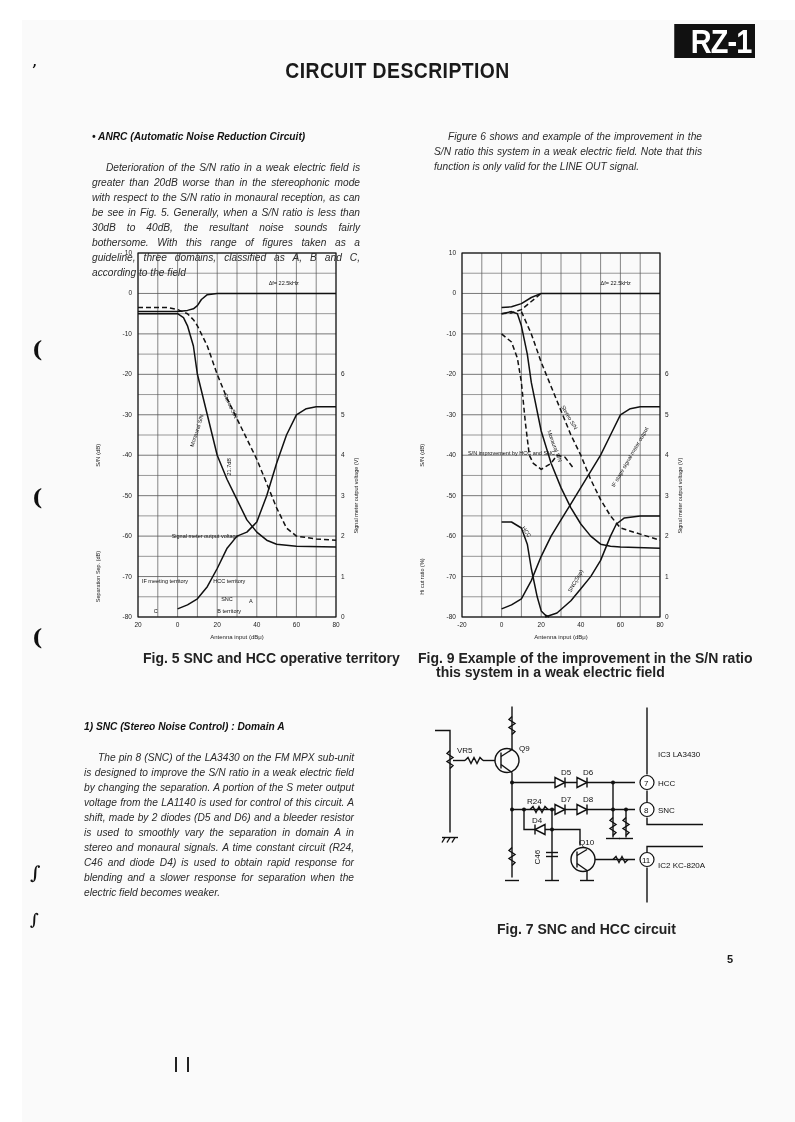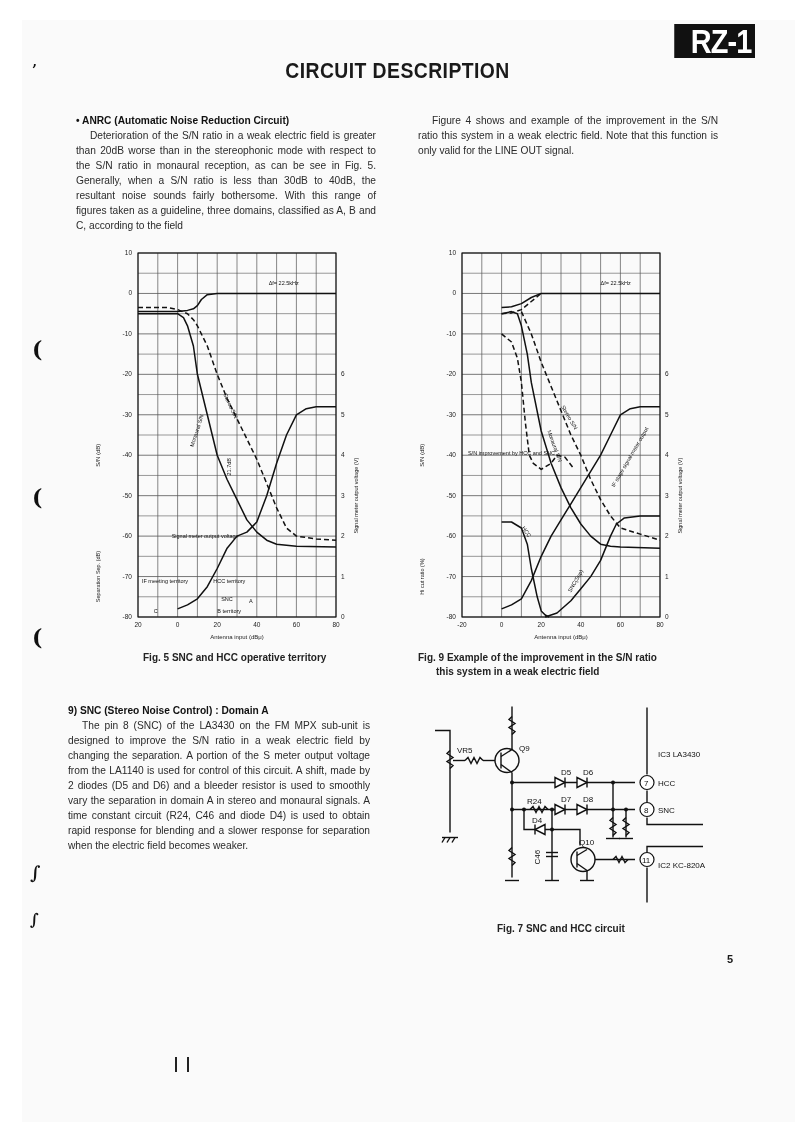--- a/index.html
+++ b/index.html
@@ -6,24 +6,24 @@
   body { width: 795px; height: 1122px; background: #ffffff; position: relative; overflow: hidden;
          font-family: "Liberation Sans", sans-serif; color: #1a1a1a; }
   .page { position: absolute; left: 22px; top: 20px; width: 773px; height: 1102px; background: #fafafa; }
   .badge { position: absolute; left: 660px; top: 24px; width: 95px; height: 34px; background: #111;
            color: #fff; font-family: "Liberation Sans", sans-serif; font-weight: bold; font-size: 34px;
            line-height: 34px; text-align: right; padding-right: 4px; box-sizing: border-box; letter-spacing: -1px; transform: scaleX(0.85); transform-origin: right; }
   .title { position: absolute; left: 0; width: 795px; top: 58px; text-align: center; font-size: 22px;
            font-weight: bold; letter-spacing: 0.5px; transform: scaleX(0.88); }
   .mark { position: absolute; font-size: 22px; font-weight: bold; color: #111; font-family: "DejaVu Serif", serif; }
   .col { position: absolute; font-size: 10.2px; line-height: 15px; text-align: justify; color: #2a2a2a; }
-  .col p { margin: 0; }
+  .col p { margin: 16px; font-style: italic; }
   .col .indent { text-indent: 14px; }
   .heading { font-weight: bold; color: #111; }
-  .caption { position: absolute; font-size: 10px; font-weight: bold; color: #222; line-height: 14px; }
+  .caption { position: absolute; font-size: 14px; font-weight: bold; color: #222; line-height: 14px; }
   .chart { position: absolute; }
   .pageno { position: absolute; left: 727px; top: 953px; font-size: 11px; font-weight: bold; }
   .bars { position: absolute; left: 175px; top: 1057px; width: 10px; height: 15px; border-left: 2px solid #222; border-right: 2px solid #222; }
   svg text { font-family: "Liberation Sans", sans-serif; }
 </style>
 </head>
 <body>
 
 <div class="page"></div>
 
@@ -36,21 +36,21 @@
 <div class="mark" style="left:32px;top:624px;">(</div>
 <div class="mark" style="left:30px;top:862px;font-size:18px;">∫</div>
 <div class="mark" style="left:30px;top:910px;font-size:16px;">∫</div>
 
 <div class="col" style="left:76px;top:113px;width:300px;">
   <p class="heading">• ANRC (Automatic Noise Reduction Circuit)</p>
   <p class="indent">Deterioration of the S/N ratio in a weak electric field is greater than 20dB worse than in the stereophonic mode with respect to the S/N ratio in monaural reception, as can be see in Fig. 5. Generally, when a S/N ratio is less than 30dB to 40dB, the resultant noise sounds fairly bothersome. With this range of figures taken as a guideline, three domains, classified as A, B and C, according to the field</p>
 </div>
 
 <div class="col" style="left:418px;top:113px;width:300px;">
-  <p class="indent">Figure 4 shows and example of the improvement in the S/N ratio this system in a weak electric field. Note that this function is only valid for the LINE OUT signal.</p>
+  <p class="indent">Figure 6 shows and example of the improvement in the S/N ratio this system in a weak electric field. Note that this function is only valid for the LINE OUT signal.</p>
 </div>
 
 <svg class="chart" id="fig5" style="left:80px;top:240px;" width="300" height="405">
     <g>
       <line x1="58" x2="256" y1="377" y2="377" stroke="#555" stroke-width="0.8"></line>
       <line x1="58" x2="256" y1="356.77777777777777" y2="356.77777777777777" stroke="#555" stroke-width="0.6"></line>
       <line x1="58" x2="256" y1="336.55555555555554" y2="336.55555555555554" stroke="#555" stroke-width="0.8"></line>
       <line x1="58" x2="256" y1="316.3333333333333" y2="316.3333333333333" stroke="#555" stroke-width="0.6"></line>
       <line x1="58" x2="256" y1="296.1111111111111" y2="296.1111111111111" stroke="#555" stroke-width="0.8"></line>
       <line x1="58" x2="256" y1="275.8888888888889" y2="275.8888888888889" stroke="#555" stroke-width="0.6"></line>
@@ -208,21 +208,21 @@
       <text x="117.4" y="288.02222222222224" transform="rotate(55 117.4 288.02222222222224)">HCC</text>
       <text x="166.9" y="352.73333333333335" transform="rotate(-60 166.9 352.73333333333335)">SNC(Sep)</text>
     </g>
   </svg>
 
 <div class="caption" style="left:143px;top:651px;">Fig. 5  SNC and HCC operative territory</div>
 <div class="caption" style="left:418px;top:651px;">Fig. 9  Example of the improvement in the S/N ratio</div>
 <div class="caption" style="left:436px;top:665px;">this system in a weak electric field</div>
 
 <div class="col" style="left:68px;top:703px;width:302px;">
-  <p class="heading">9) SNC (Stereo Noise Control) : Domain A</p>
+  <p class="heading">1) SNC (Stereo Noise Control) : Domain A</p>
   <p class="indent">The pin 8 (SNC) of the LA3430 on the FM MPX sub-unit is designed to improve the S/N ratio in a weak electric field by changing the separation. A portion of the S meter output voltage from the LA1140 is used for control of this circuit. A shift, made by 2 diodes (D5 and D6) and a bleeder resistor is used to smoothly vary the separation in domain A in stereo and monaural signals. A time constant circuit (R24, C46 and diode D4) is used to obtain rapid response for blending and a slower response for separation when the electric field becomes weaker.</p>
 </div>
 
 <svg class="chart" style="left:435px;top:700px;" width="300" height="205" viewBox="0 0 300 200">
   <g stroke="#111" stroke-width="1.4" fill="none">
 
     <polyline points="0,28 15,28 15,130"></polyline>
 
     <polyline points="15,48 12,51 18,55 12,59 18,63 15,66"></polyline>
 

